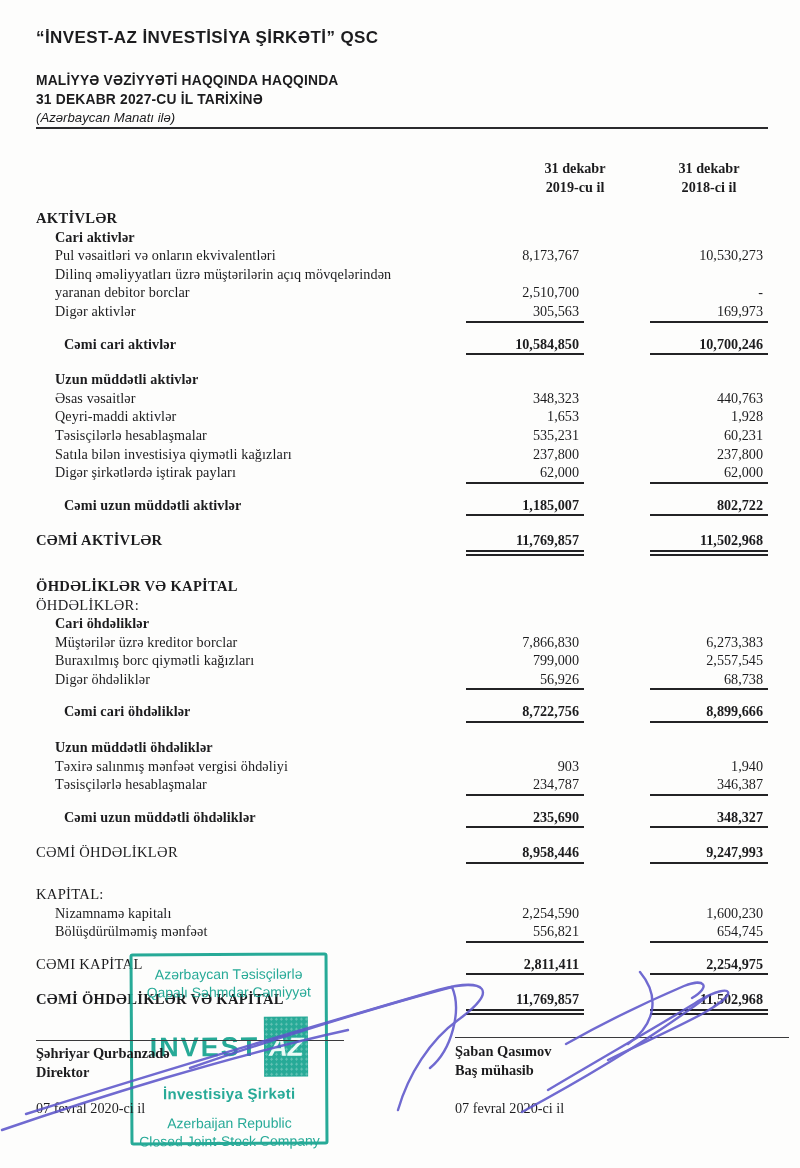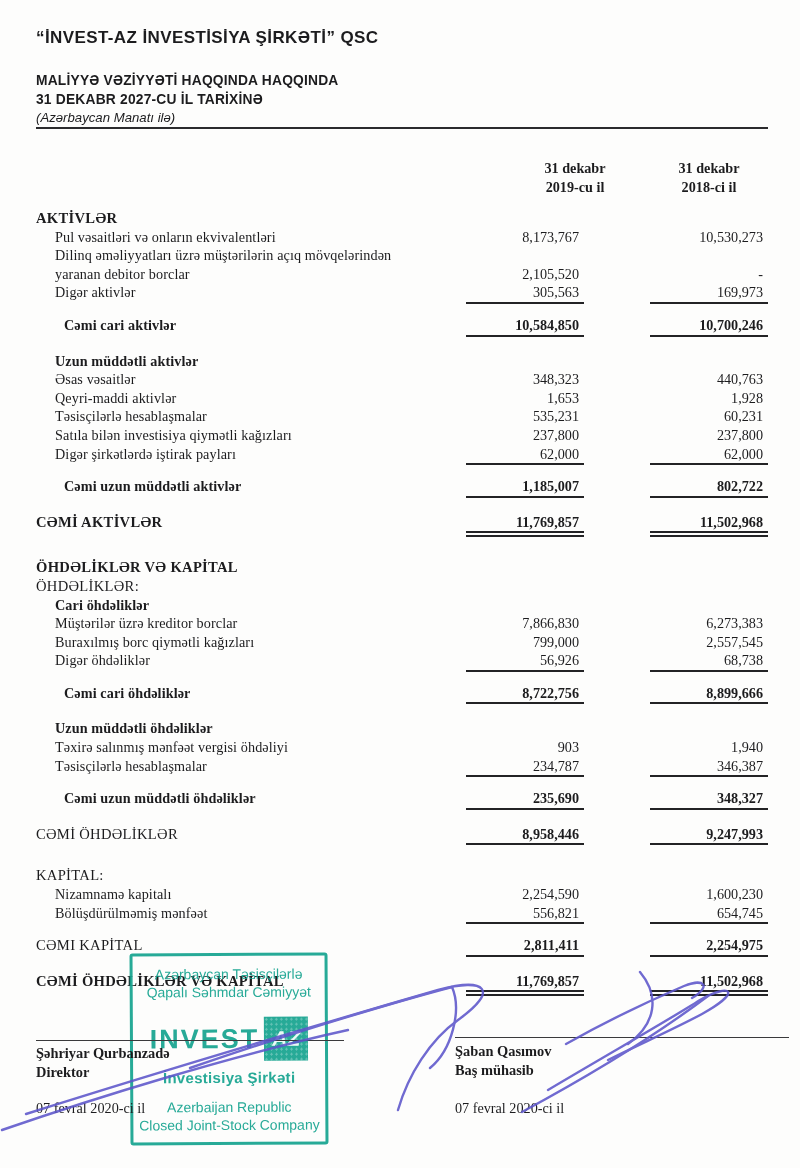--- a/index.html
+++ b/index.html
@@ -61,23 +61,23 @@
     position:absolute;left:130px;top:953px;width:198px;height:192px;z-index:1;
     border:3.2px solid var(--stamp);border-radius:3px;opacity:.92;
     box-sizing:border-box;display:flex;flex-direction:column;align-items:center;
     font-family:"Liberation Sans",sans-serif;color:var(--stamp);
     padding-top:9px;transform:rotate(-.3deg);
   }
   .stamp-l1{font-size:14px;line-height:18px;}
   .stamp-logo{display:flex;align-items:center;gap:5px;margin-top:16px;}
   .stamp-invest{font-size:27px;font-weight:bold;letter-spacing:2px;}
   .stamp-az{
-    width:44px;height:44px;background:var(--stamp);color:#eafaf6;
+    width:44px;height:60px;background:var(--stamp);color:#eafaf6;
     display:flex;align-items:center;justify-content:center;
-    font-weight:bold;font-style:italic;font-size:21px;
+    font-weight:bold;font-style:italic;font-size:26px;
     background-image:radial-gradient(rgba(255,255,255,.28) 1px,transparent 1.4px);
     background-size:5px 5px;
   }
   .stamp-l3{font-size:15px;font-weight:bold;margin-top:8px;letter-spacing:.3px;}
   .stamp-l4{font-size:14px;line-height:18px;margin-top:12px;}
   .sig-svg{position:absolute;left:0;top:940px;z-index:3;pointer-events:none;}
 </style>
 </head>
 <body>
 
@@ -101,35 +101,41 @@
 2018-ci il</div>
   </div>
 
   <div id="rows">
       <div class="row section">
         <div class="lab">AKTİVLƏR</div>
         <div class="val"></div>
         <div></div>
         <div class="val"></div>
       </div>
+      <div class="row subhead">
+        <div class="lab">Cari aktivlər</div>
+        <div class="val"></div>
+        <div></div>
+        <div class="val"></div>
+      </div>
       <div class="row item">
         <div class="lab">Pul vəsaitləri və onların ekvivalentləri</div>
         <div class="val">8,173,767</div>
         <div></div>
         <div class="val">10,530,273</div>
       </div>
       <div class="row item">
         <div class="lab">Dilinq əməliyyatları üzrə müştərilərin açıq mövqelərindən</div>
         <div class="val"></div>
         <div></div>
         <div class="val"></div>
       </div>
       <div class="row item">
         <div class="lab">yaranan debitor borclar</div>
-        <div class="val">2,105,520</div>
+        <div class="val">2,510,700</div>
         <div></div>
         <div class="val">-</div>
       </div>
       <div class="row itemu">
         <div class="lab">Digər aktivlər</div>
         <div class="val">305,563</div>
         <div></div>
         <div class="val">169,973</div>
       </div>
       <div class="gap"></div>

